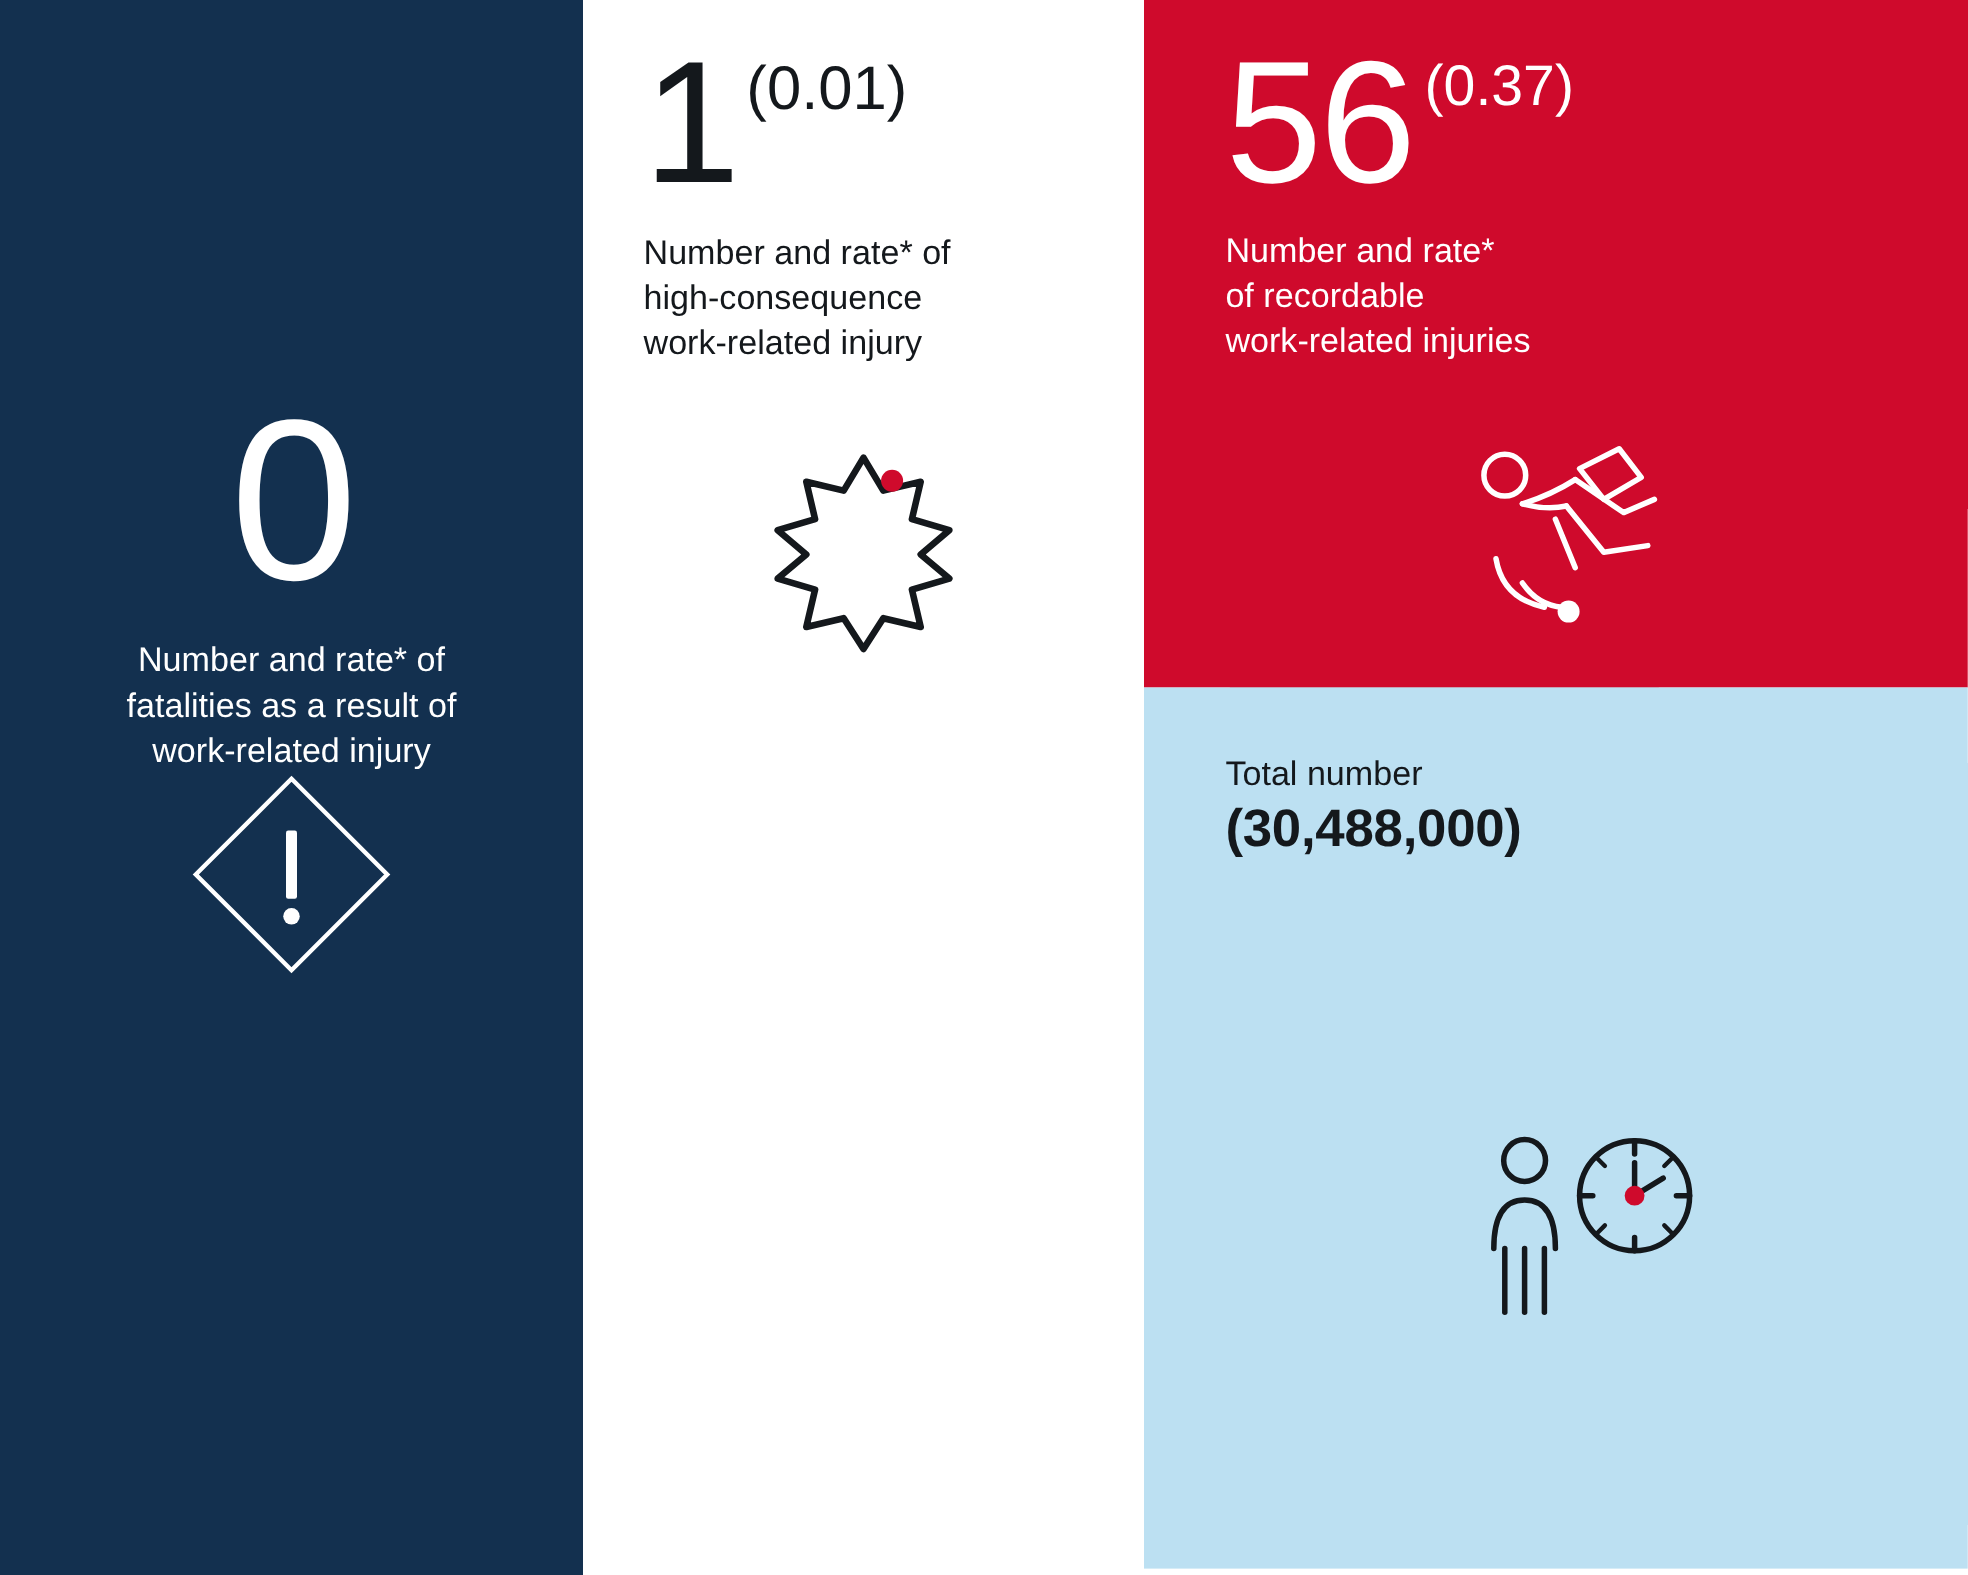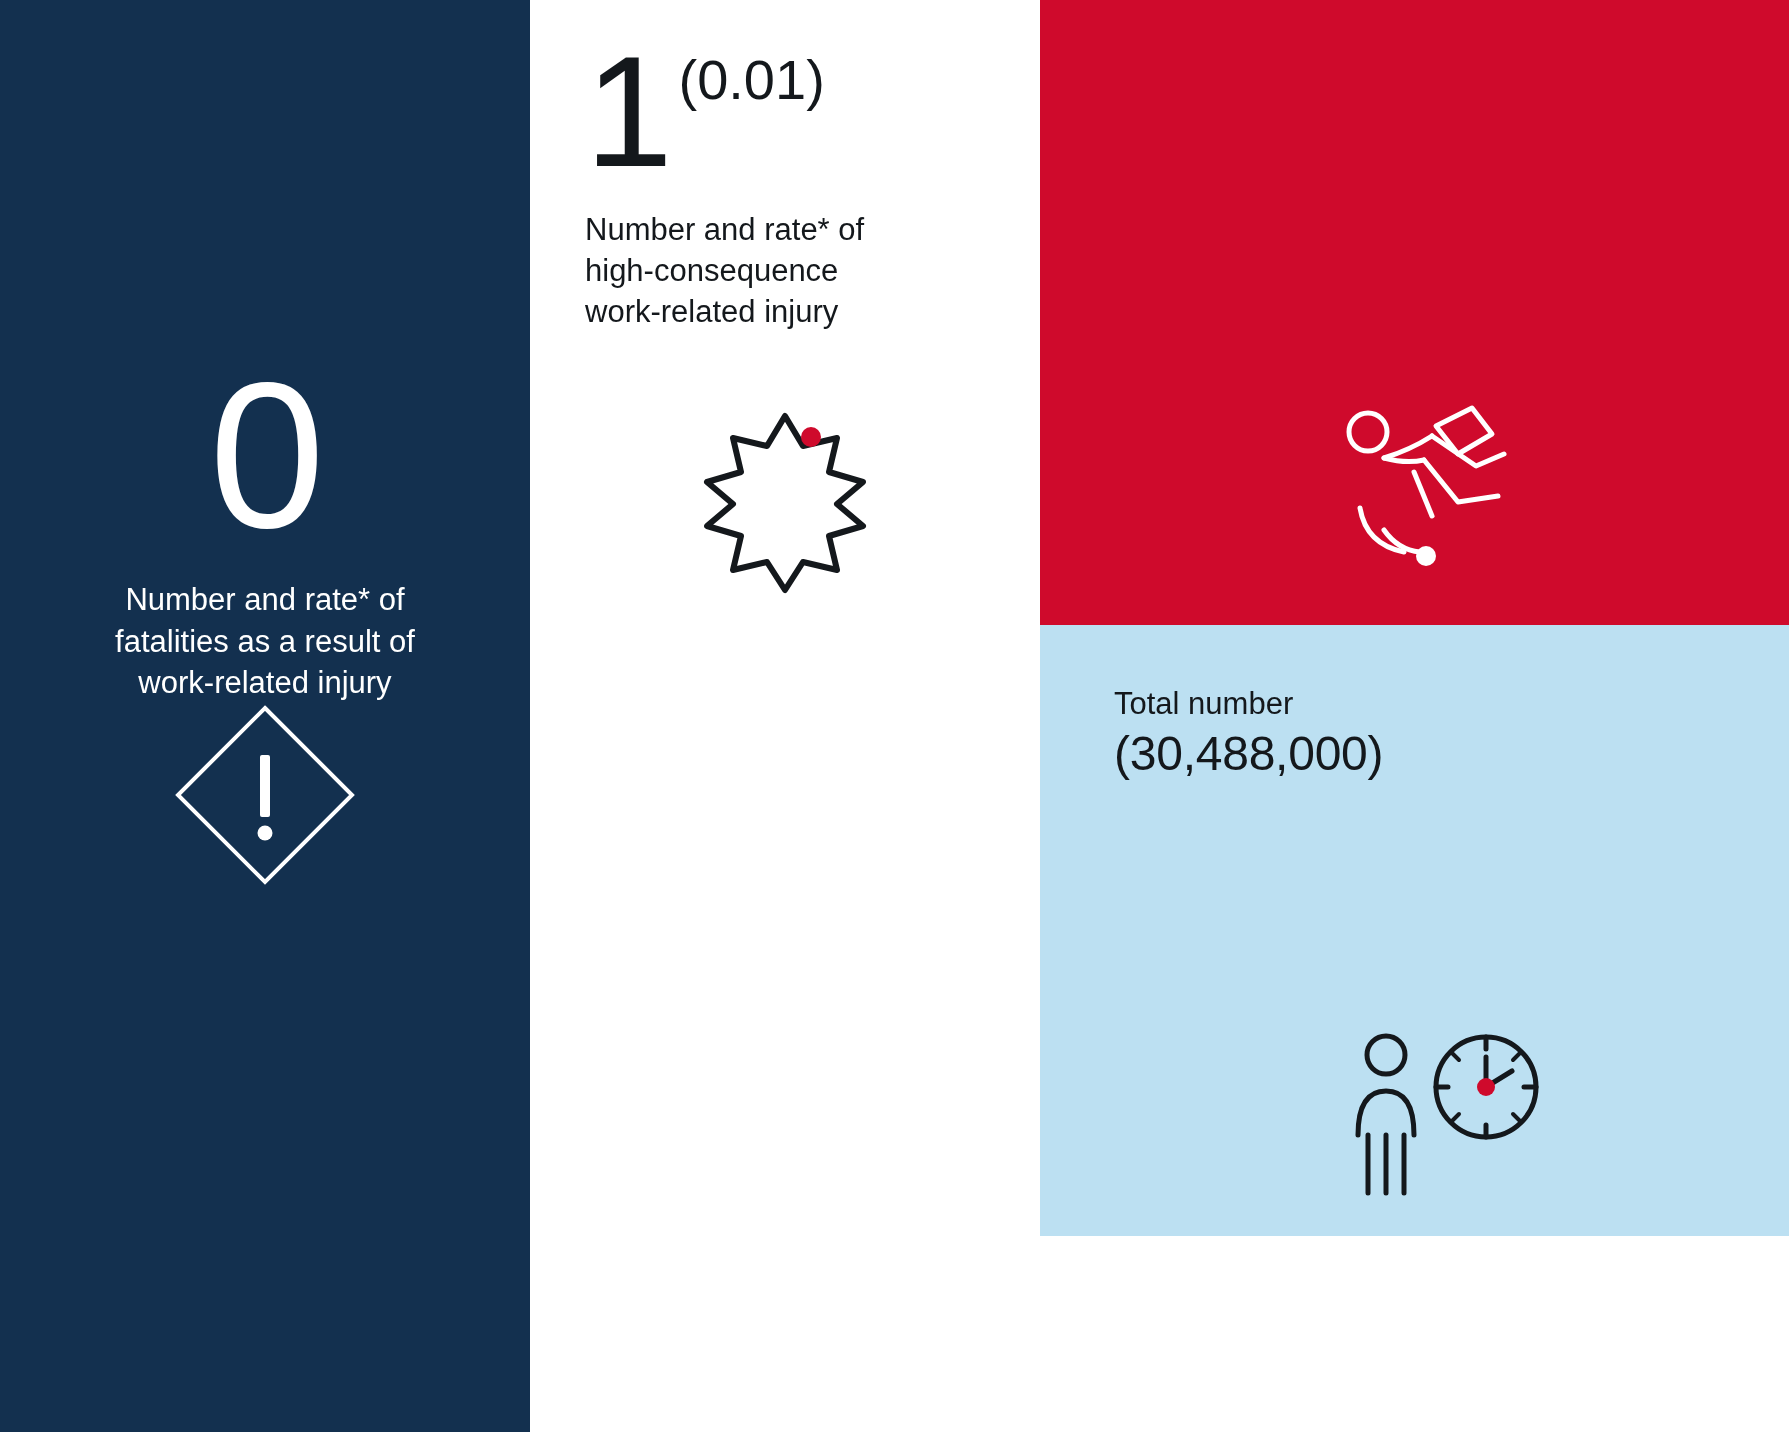--- a/index.html
+++ b/index.html
@@ -206,21 +206,21 @@
     left: 300px;
     top: 400px;
   }
 
   
   .panel-blue {
     position: absolute;
     left: 1040px;
     top: 625px;
     width: 749px;
-    height: 611px;
+    height: 801px;
     background: #bce0f2;
     color: #14181c;
     box-sizing: border-box;
   }
   .blue-pad {
     position: absolute;
     left: 74px;
     top: 58px;
     right: 40px;
   }
@@ -233,20 +233,21 @@
     line-height: 1.0;
     font-weight: 700;
     letter-spacing: -0.025em;
     margin-top: 24px;
   }
   .blue-sub {
     font-size: 48px;
     line-height: 1;
     margin-top: 6px;
     letter-spacing: -0.005em;
+    font-weight: bold;
   }
   .blue-icon {
     position: absolute;
     left: 310px;
     top: 400px;
   }
 
   svg { display: block; }
 </style>
 </head>
@@ -335,20 +336,31 @@
                  q-4 8 6 12 l34 0 q8 0 6 -9 q-3 -12 -11 -16
                  q3 -30 11 -54 q9 -28 2 -54" fill="none" stroke="#14181c" stroke-width="5" stroke-linejoin="round" stroke-linecap="round"></path>
 
         <rect x="124" y="58" width="9" height="60" rx="3" fill="#14181c"></rect>
         <circle cx="120" cy="140" r="9" fill="#cf0a2c"></circle>
       </svg>
     </div>
   </section>
 
   <section class="panel-red">
+    <div class="red-pad">
+      <div class="stat-line">
+        <span class="red-stat-number">56</span>
+        <span class="red-stat-rate">(0.37)</span>
+      </div>
+      <div class="red-copy">
+        <div>Number and rate*</div>
+        <div>of recordable</div>
+        <div>work-related injuries</div>
+      </div>
+    </div>
 
     <div class="red-icon">
       <svg width="190" height="175" viewBox="0 0 190 175">
 
         <circle cx="28" cy="32" r="19" fill="none" stroke="#ffffff" stroke-width="5"></circle>
 
         <path d="M44 58 q26 -8 48 -22" fill="none" stroke="#ffffff" stroke-width="5" stroke-linecap="round"></path>
         <path d="M44 58 q22 6 40 2" fill="none" stroke="#ffffff" stroke-width="5" stroke-linecap="round"></path>
 
         <path d="M96 26 l36 -18 l20 26 l-34 20 Z" fill="none" stroke="#ffffff" stroke-width="5" stroke-linejoin="round"></path>

